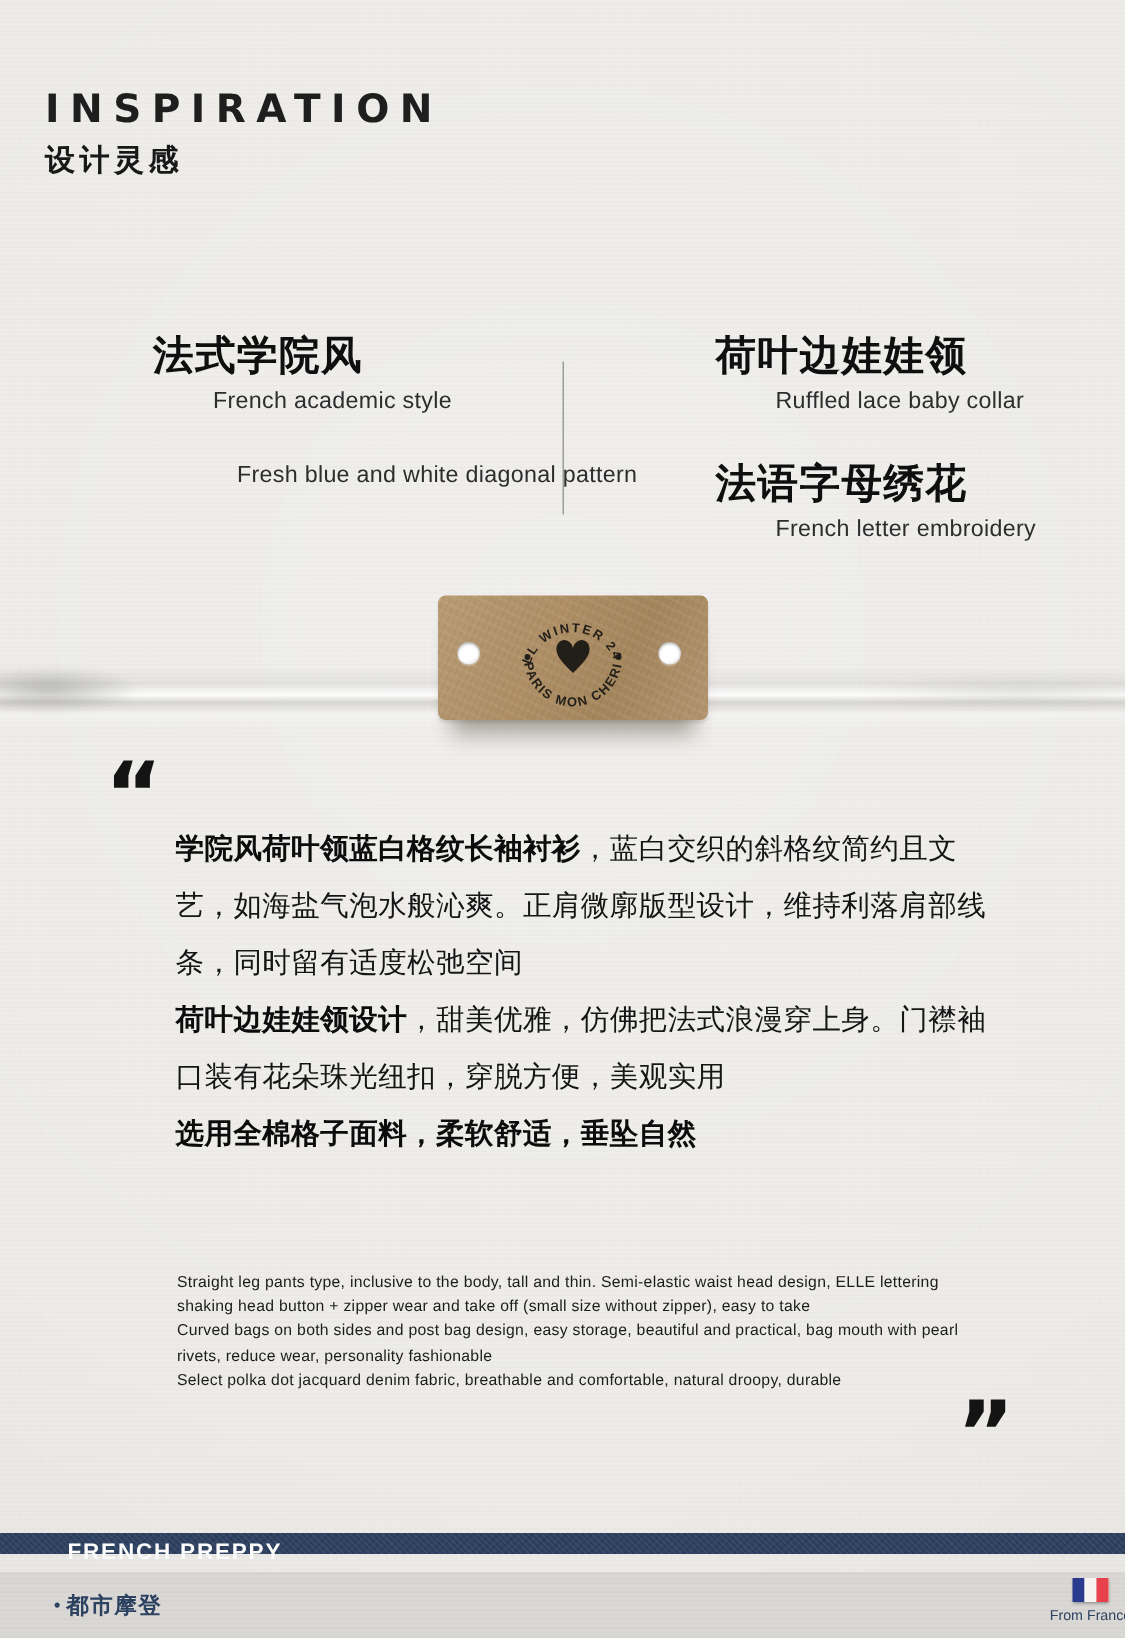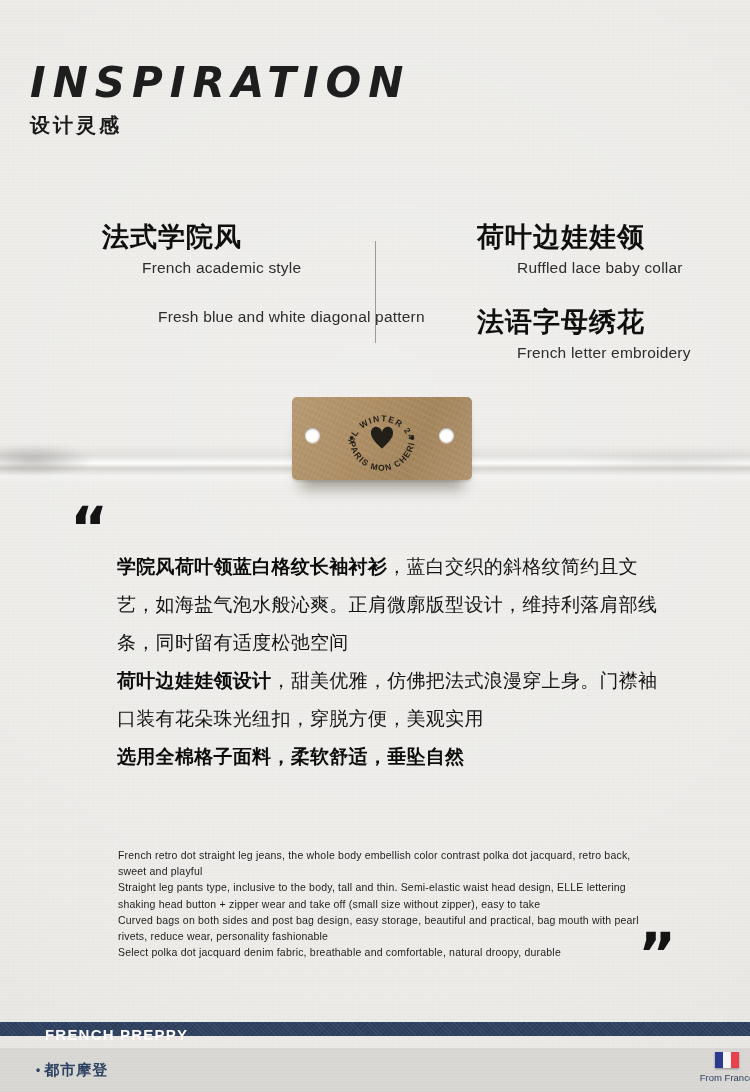--- a/index.html
+++ b/index.html
@@ -30,21 +30,21 @@
     filter:blur(2px);
   }
   .crease-smudge2 {
     left:560px; top:448px; width:200px; height:26px;
     background:radial-gradient(70% 60% at 60% 50%, rgba(110,108,102,.12), rgba(0,0,0,0) 75%);
     filter:blur(2px);
   }
 
   
   .hdr { left:30px; top:58px; }
-  .hdr-title { font-family:"DejaVu Sans", sans-serif; font-size:42px; font-weight:800; letter-spacing:7px; color:#1e1e1e;font-style:italic; }
+  .hdr-title { font-family:"DejaVu Sans", sans-serif; font-size:26px; font-weight:800; letter-spacing:7px; color:#1e1e1e; }
   .hdr-sub { margin-top:5px; font-size:20px; font-weight:700; letter-spacing:3px; color:#181818; }
 
   
   .feature { width:330px; }
   .f0 { left:102px; top:219px; } .f1 { left:477px; top:219px; }
   .f2 { left:118px; top:304px; } .f3 { left:477px; top:304px; }
   .feature-zh { font-size:27px; font-weight:800; letter-spacing:1px; color:#0f0f0f; }
   .feature-en { margin-top:4px; font-size:15.5px; letter-spacing:.2px; color:#2d2d2d;margin-left:40px; }
   .v-divider { left:375px; top:241px; width:1px; height:102px; background:#9b9b97; }
 
@@ -155,21 +155,20 @@
   </div>
 
   <div class="abs qmark q-open">“</div>
   <div class="abs quote-block">
     <p><span class="b">学院风荷叶领蓝白格纹长袖衬衫</span><span>，蓝白交织的斜格纹简约且文艺，如海盐气泡水般沁爽。正肩微廓版型设计，维持利落肩部线条，同时留有适度松弛空间</span></p>
     <p><span class="b">荷叶边娃娃领设计</span><span>，甜美优雅，仿佛把法式浪漫穿上身。门襟袖口装有花朵珠光纽扣，穿脱方便，美观实用</span></p>
     <p><span class="b">选用全棉格子面料，柔软舒适，垂坠自然</span></p>
   </div>
 
   <div class="abs details">
-    <div class="detail-line">French retro dot straight leg jeans, the whole body embellish color contrast polka dot jacquard, retro back, sweet and playful</div>
     <div class="detail-line">Straight leg pants type, inclusive to the body, tall and thin. Semi-elastic waist head design, ELLE lettering shaking head button + zipper wear and take off (small size without zipper), easy to take</div>
     <div class="detail-line">Curved bags on both sides and post bag design, easy storage, beautiful and practical, bag mouth with pearl rivets, reduce wear, personality fashionable</div>
     <div class="detail-line">Select polka dot jacquard denim fabric, breathable and comfortable, natural droopy, durable</div>
   </div>
   <div class="abs qmark q-close">”</div>
 
   <div class="abs banner">
     <div class="banner-text">FRENCH PREPPY</div>
   </div>
 

